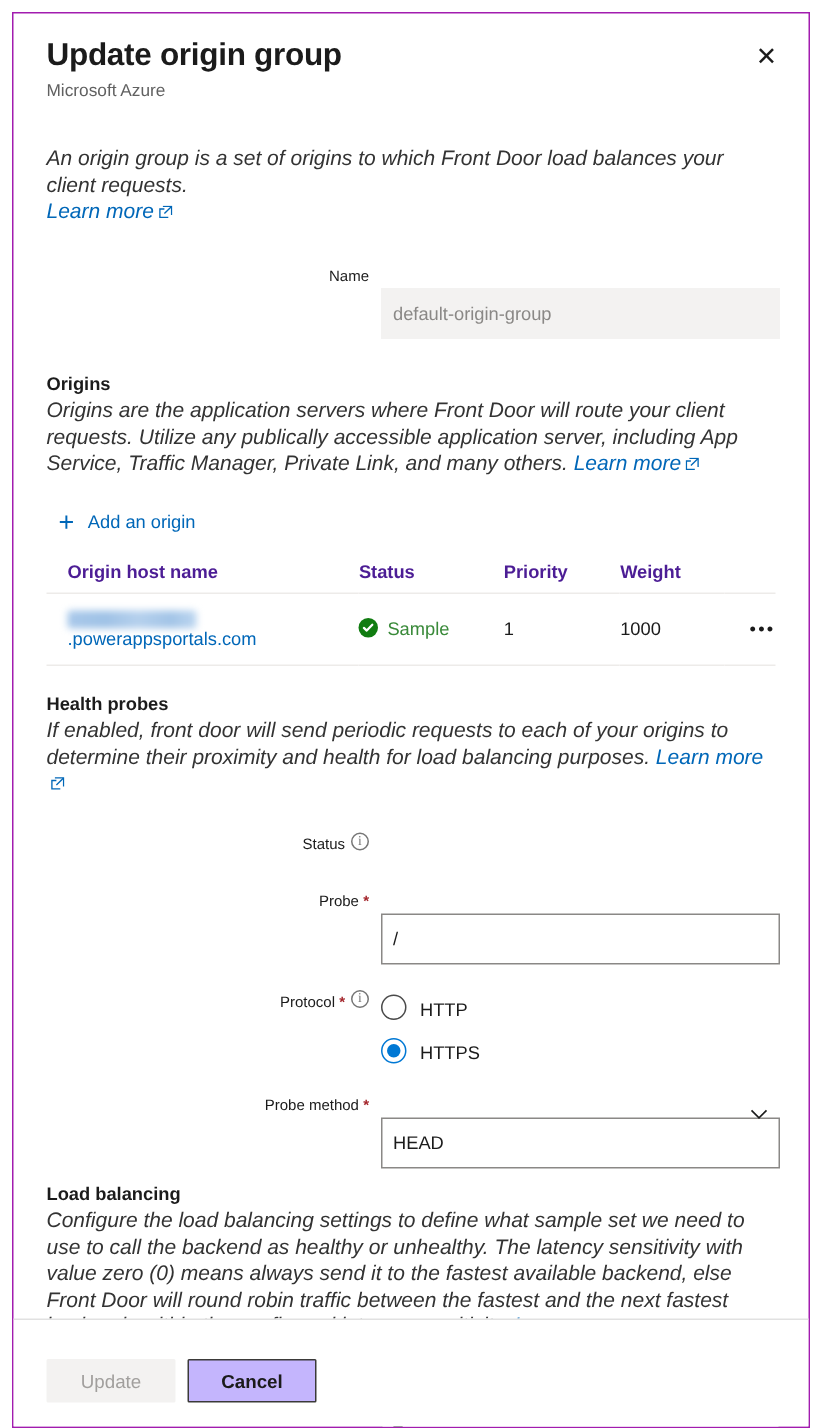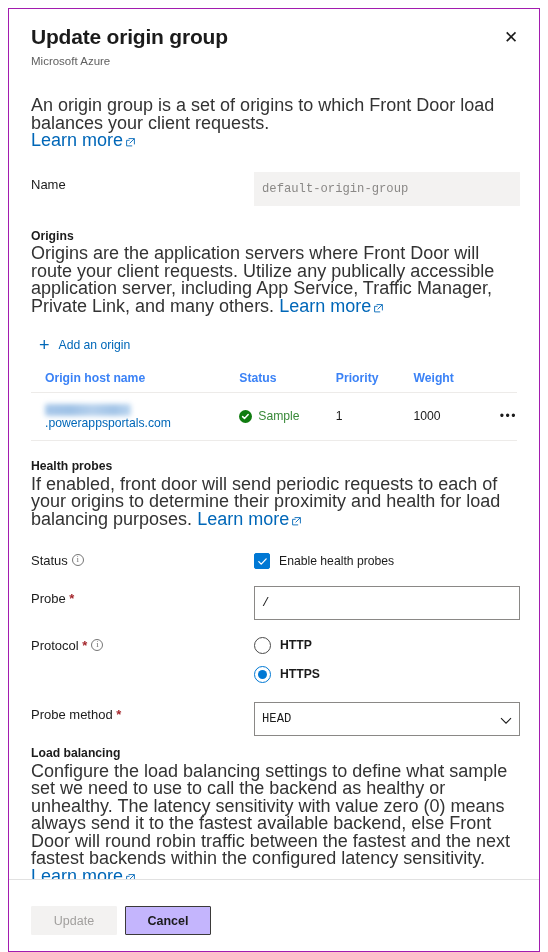--- a/index.html
+++ b/index.html
@@ -34,43 +34,43 @@
     display: flex; align-items: center; justify-content: center;
     cursor: pointer; color: #1b1b1b;
     font-size: 17px; line-height: 1;
     background: none; border: none; padding: 0;
     font-family: "Liberation Sans", sans-serif;
   }
 
   
   .body { padding: 0 22px; }
   .para {
-    font-size: 18px; color: #333; line-height: 17.5px;
+    font-size: 14px; color: #333; line-height: 17.5px; font-style: italic;
   }
   .sec-head {
     font-size: 12.2px; font-weight: 700; color: #1b1b1b;
     line-height: 17.5px;
   }
   a.link {
     color: #0067b8; text-decoration: none; cursor: pointer;
   }
   .ext {
     display: inline-block; width: 9px; height: 9px;
     position: relative; margin-left: 3px; vertical-align: -1px;
   }
   .ext svg { display:block; }
 
   
   .row {
     display: flex; align-items: flex-start;
   }
   .lbl {
     width: 223px; flex: 0 0 223px;
-    font-size: 13px; color: #1b1b1b;
-    line-height: 26px; padding-right: 8px;
+    font-size: 10px; color: #1b1b1b;
+    line-height: 26px; padding-right: 8px; text-align: right;
   }
   .req { color: #a4262c; font-weight: 700; }
   .ctrl { flex: 1 1 auto; }
 
   .info {
     display: inline-block;
     width: 12px; height: 12px;
     border: 1px solid #767676; border-radius: 50%;
     position: relative; vertical-align: -1px;
     margin-left: 4px; cursor: pointer;
@@ -80,23 +80,24 @@
     position: absolute; left: 0; right: 0; top: -2px;
     text-align: center; font-size: 9px; color: #767676;
     font-family: "Liberation Serif", serif; line-height: 13px;
   }
 
   input.tb, .tb {
     width: 266px; height: 26px;
     border: 1px solid #8a8886;
     font-size: 12.2px; color: #1b1b1b;
     padding: 16px 7px; background: #fff;
-    font-family: Liberation Mono, monospace;
+    font-family: Liberation Sans, sans-serif;
     line-height: 24px;
     outline: none;
+    margin-top: 20px;
   }
   input.tb.readonly, .tb.readonly {
     background: #f3f2f1; border-color: transparent; color: #8a8886;
   }
   .sel-wrap { position: relative; width: 266px; }
   .sel-wrap .chev {
     position: absolute; right: 8px; top: 9px;
     pointer-events: none;
   }
   .suffix {
@@ -109,21 +110,21 @@
   .cbox {
     width: 16px; height: 16px; background: #0078d4;
     border: 1px solid #0078d4; border-radius: 2px;
     display: flex; align-items: center; justify-content: center;
     cursor: pointer; flex: 0 0 16px;
   }
   .cbox svg { display: block; }
   .cblabel { font-size: 12.2px; color: #1b1b1b; margin-left: 9px; }
 
   
-  .rrow { display: flex; align-items: center; height: 24px; cursor: pointer; font-weight: bold; }
+  .rrow { display: flex; align-items: flex-end; height: 24px; cursor: pointer; }
   .radio {
     width: 17px; height: 17px; border-radius: 50%;
     border: 1px solid #4a4a4a; background: #fff;
     flex: 0 0 17px; position: relative;
   }
   .radio.on { border: 1px solid #0078d4; border-width: 1px; }
   .radio.on::after {
     content: ""; position: absolute;
     left: 3px; top: 3px; width: 9px; height: 9px;
     border-radius: 50%; background: #0078d4;
@@ -133,21 +134,21 @@
   
   .addrow {
     display: flex; align-items: center; cursor: pointer;
     color: #0067b8; font-size: 12.2px; height: 22px;
   }
   .plus { font-size: 18px; line-height: 1; margin-right: 9px; font-weight: 300; color:#0067b8; }
 
   
   table.origins { width: 100%; border-collapse: collapse; }
   table.origins th {
-    text-align: left; font-size: 12.2px; font-weight: 700; color: #3b82f6;
+    text-align: left; font-size: 12.2px; font-weight: 700; color: #4c1d95;
     padding: 6px 0 7px 0; border-bottom: 1px solid #edebe9;
   }
   table.origins td {
     font-size: 12.2px; color: #1b1b1b;
     padding: 9px 0 10px 0; border-bottom: 1px solid #edebe9;
     vertical-align: middle;
   }
   .host-blur {
     display: inline-block;
     color: transparent;
@@ -273,30 +274,20 @@
               <path d="M2.6 0.6h5.8v5.8" stroke="#0067b8" stroke-width="0.9" fill="none"></path>
               <path d="M8.2 0.8L3.6 5.4" stroke="#0067b8" stroke-width="0.9" fill="none"></path>
               <path d="M6.2 7.9H0.6V2.3h3" stroke="#0067b8" stroke-width="0.9" fill="none"></path>
             </svg></span></a>
     </div>
 
     <div class="row" style="margin-top:20px;">
       <div class="lbl">
         <span>Status</span><span class="info"></span>
       </div>
-      <div class="ctrl">
-        <div class="cbrow">
-          <span class="cbox">
-            <svg width="11" height="11" viewBox="0 0 11 11">
-                <path d="M1.8 5.6L4.2 8.1L9.2 2.9" stroke="#fff" stroke-width="1.3" fill="none" stroke-linecap="round" stroke-linejoin="round"></path>
-              </svg>
-          </span>
-          <span class="cblabel">Enable health probes</span>
-        </div>
-      </div>
     </div>
 
     <div class="row" style="margin-top:12px;">
       <div class="lbl">
         <span>Probe</span> <span class="req">*</span>
       </div>
       <div class="ctrl">
         <input class="tb" type="text" value="/" style="">
       </div>
     </div>

